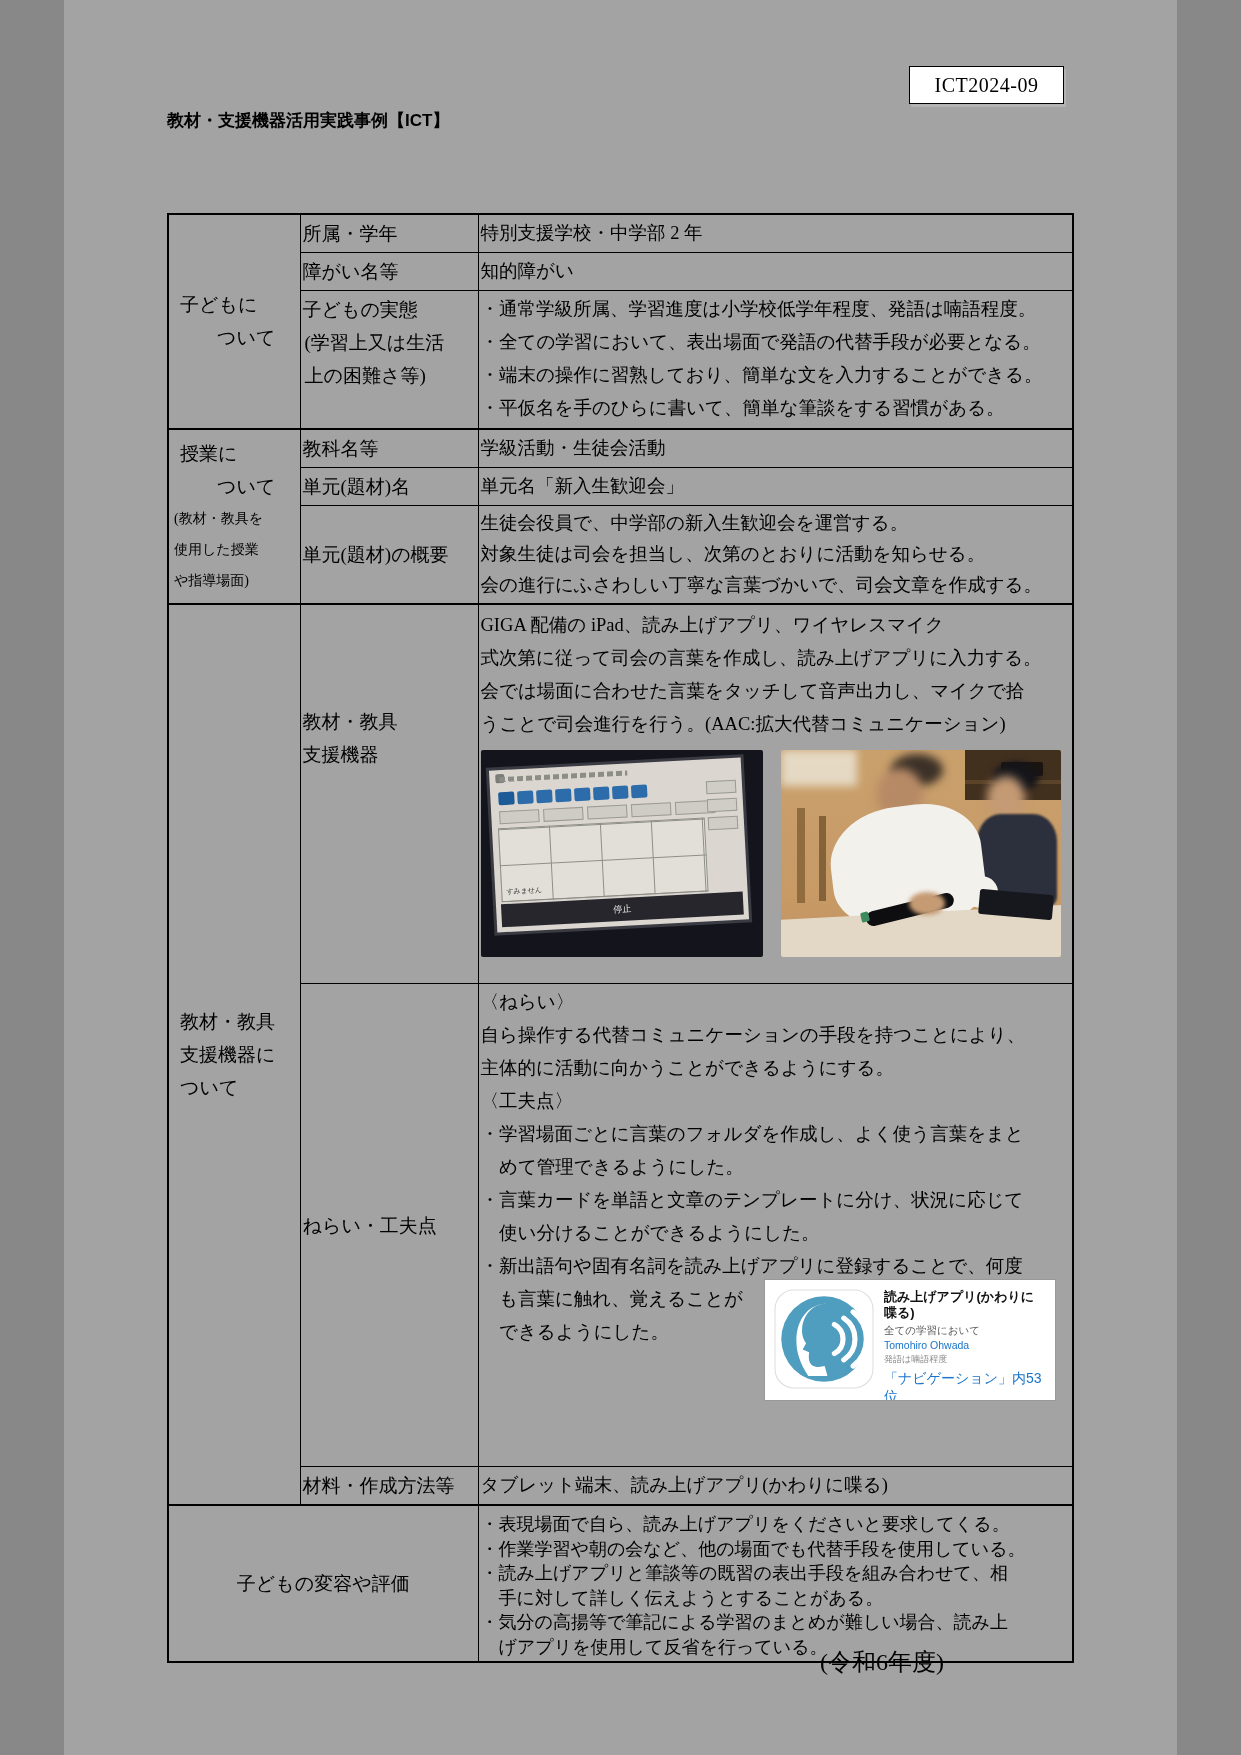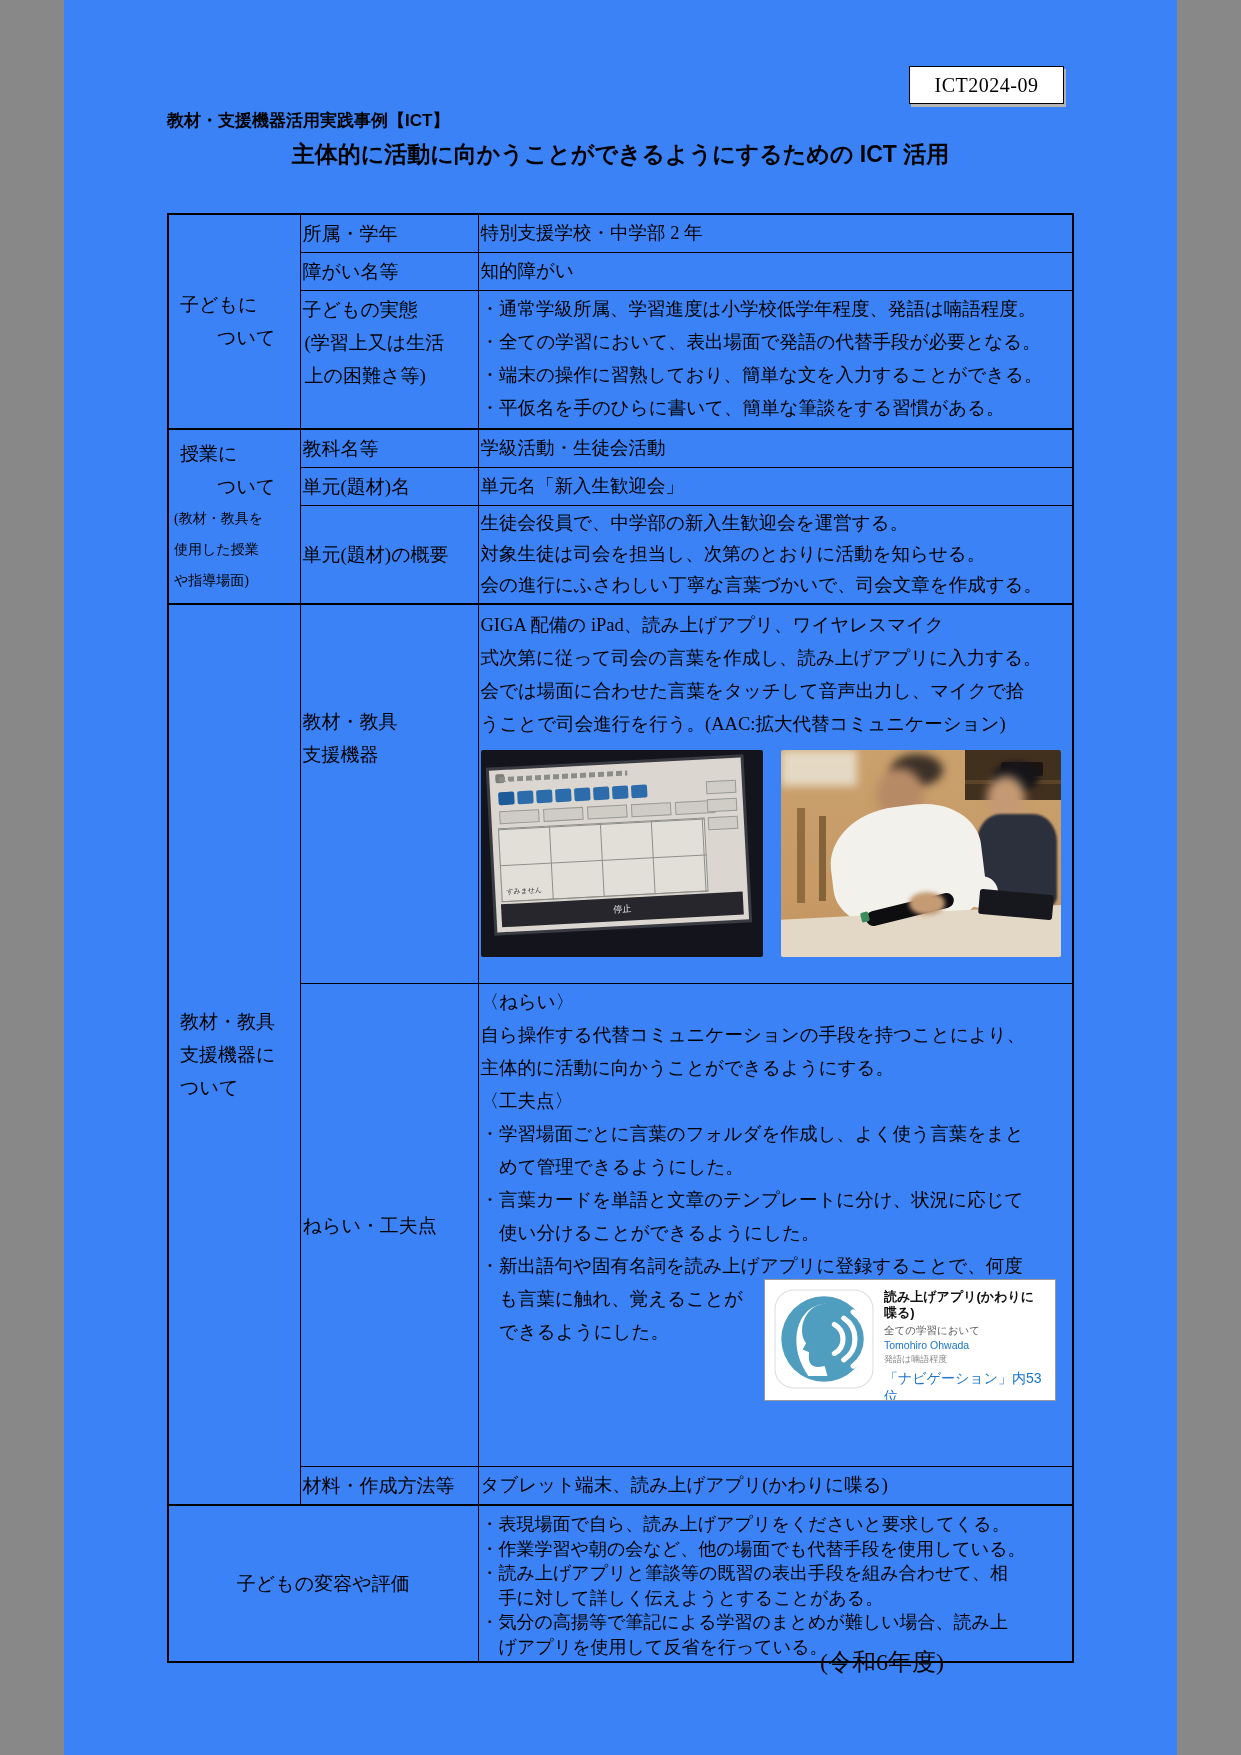--- a/index.html
+++ b/index.html
@@ -1,16 +1,16 @@
 <!DOCTYPE html>
 <html lang="ja"><head>
 <meta charset="utf-8">
 <style>
   html,body{margin:0;padding:0;background:#888;}
-  .page{position:relative;width:1113px;height:1755px;background:#3b82f6;margin:0 auto;
+  .page{position:relative;width:1113px;height:1755px;background:#a3a3a3;margin:0 auto;
         font-family:"Liberation Serif",serif;color:#000;overflow:hidden;}
 
   
   .docid{position:absolute;left:845px;top:66px;width:153px;height:36px;border:1px solid #000;
          box-shadow:2px 3px 0 #b3b3b3;display:flex;align-items:center;justify-content:center;
          font-size:20px;letter-spacing:.5px;background:#fff;}
   .cat{position:absolute;left:103px;top:109px;font-family:"Liberation Sans",sans-serif;
        font-weight:bold;font-size:17px;}
   .title{position:absolute;left:0;top:139px;width:100%;text-align:center;
          font-family:"Liberation Sans",sans-serif;font-weight:bold;font-size:23px;}
@@ -115,21 +115,20 @@
   .rating{font-size:8.5px;color:#b08a3e;margin-top:1px;text-decoration:underline;}
   .price{font-size:8.5px;color:#777;margin-top:4px;}
 </style>
 </head>
 <body>
 
 <div class="page">
 
   <div class="docid">ICT2024-09</div>
   <div class="cat">教材・支援機器活用実践事例【ICT】</div>
-  <div class="title">主体的に活動に向かうことができるようにするための ICT 活用</div>
 
   <table class="main">
     <colgroup>
         <col class="c1">
         <col class="c2">
         <col class="c3">
       </colgroup>
 
     <tbody>
         <tr style="height:38px;">

